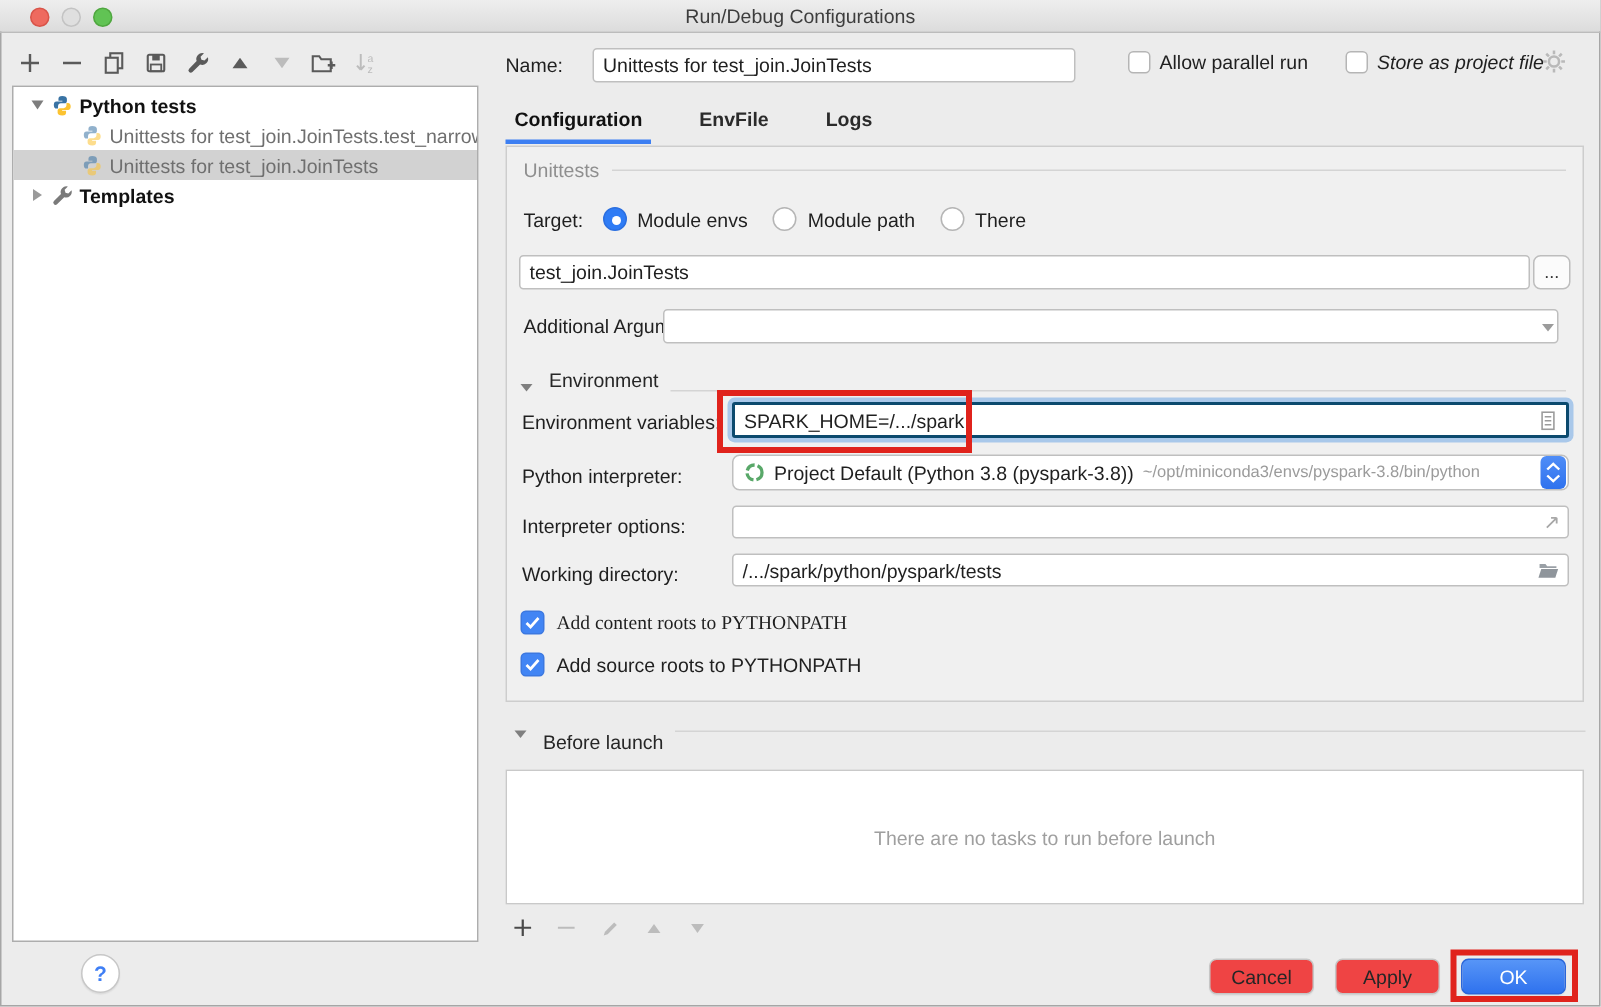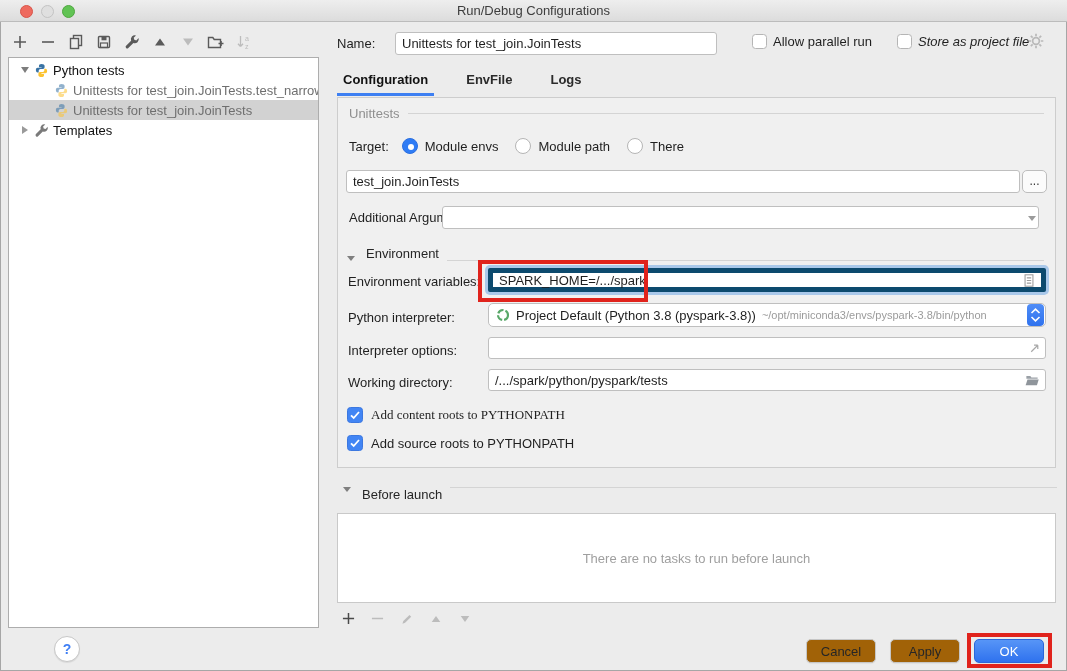--- a/index.html
+++ b/index.html
@@ -33,21 +33,21 @@
   
   .tree-panel {
     position:absolute; left:8px; top:57px; width:311px; height:571px;
     background:#ffffff; border:1px solid #adadad; overflow:hidden;
   }
   .tree-row { position:relative; height:20px; display:flex; align-items:center; white-space:nowrap; overflow:hidden; }
   .tree-row.selected { background:#d2d2d2; }
   .tw { width:16px; height:16px; flex:0 0 auto; display:flex; align-items:center; justify-content:center; }
   .arrow-down { width:0; height:0; border-left:4.5px solid transparent; border-right:4.5px solid transparent; border-top:6px solid #7d7d7d; }
   .arrow-right { width:0; height:0; border-top:4.5px solid transparent; border-bottom:4.5px solid transparent; border-left:6px solid #9a9a9a; }
-  .tree-label-bold { font-weight:normal; color:#111; margin-left:4px; }
+  .tree-label-bold { font-weight:bold; color:#111; margin-left:4px; }
   .tree-label-dim { color:#6f6f6f; margin-left:4px; }
   .indent1 { margin-left:8px; } .indent2 { margin-left:44px; }
   .faded { opacity:.55; }
 
   
   .name-label { position:absolute; left:337px; top:36px; }
   .name-input { position:absolute; left:395px; top:32px; width:322px; height:23px; }
   .field {
     background:#fff; border:1px solid #bfbfbf; border-radius:3px;
     font-family:"Liberation Sans",sans-serif; font-size:13px; color:#1f1f1f;
@@ -85,21 +85,21 @@
   .caret-down { width:0; height:0; border-left:4px solid transparent; border-right:4px solid transparent; border-top:5px solid #9b9b9b; }
 
   .browse-btn {
     position:absolute; left:684px; top:72px; width:25px; height:23px;
     background:#fbfbfb; border:1px solid #bdbdbd; border-radius:5px;
     font-size:12px; color:#333; line-height:19px; text-align:center;
   }
 
   .env-field {
     position:absolute; left:150px; top:170px; width:558px; height:24px;
-    background:#fff; border:5px solid #0c4a6e; border-radius:2px;
+    background:#fff; border:2px solid #0c4a6e; border-radius:2px;
     box-shadow:0 0 0 3px #a9c8ea;
     display:flex; align-items:center; padding:0 4px 0 6px;
   }
   .env-field input { flex:1; border:none; outline:none; font:13px "Liberation Sans",sans-serif; color:#1f1f1f; background:transparent; }
 
   .interpreter {
     position:absolute; left:150px; top:205px; width:558px; height:24px;
     background:#fff; border:1px solid #bfbfbf; border-radius:5px;
     display:flex; align-items:center; gap:6px; padding:0 1px 0 7px; overflow:hidden;
   }
@@ -116,21 +116,21 @@
   .bl-head { position:absolute; left:343px; top:487px; width:714px; display:flex; gap:8px; }
   .bl-box { position:absolute; left:337px; top:513px; width:719px; height:90px; background:#fff; border:1px solid #c9c9c9;
             display:flex; align-items:center; justify-content:center; color:#9f9f9f; }
   .bl-toolbar { position:absolute; left:340px; top:610px; display:flex; gap:12px; align-items:center; }
 
   
   .help-btn { position:absolute; left:54px; top:636px; width:26px; height:26px; border-radius:50%;
               background:#fff; border:1px solid #c7c7c7; color:#3f7ff5; font-weight:bold; font-size:14px;
               display:flex; align-items:center; justify-content:center; box-shadow:0 1px 1px rgba(0,0,0,.08); }
   .btn { position:absolute; top:639px; width:70px; height:24px; border-radius:5px;
-         background:#a16207; border:1px solid #c6c6c6; font:13px "Liberation Sans",sans-serif; color:#262626;
+         background:#ef4444; border:1px solid #c6c6c6; font:13px "Liberation Sans",sans-serif; color:#262626;
          text-align:center; box-shadow:0 1px 1px rgba(0,0,0,.05); }
   .btn.cancel { left:806px; } .btn.apply { left:890px; }
   .btn.ok { left:974px; background:linear-gradient(#5795f7,#2f72ee); border-color:#2a66da; color:#fff; }
 
   
   .annot { position:absolute; border:4px solid #e0231c; z-index:50; pointer-events:none; }
   .annot.env { left:478px; top:260px; width:170px; height:42px; }
   .annot.ok  { left:967px; top:633px; width:85px; height:35px; }
 </style>
 </head>

